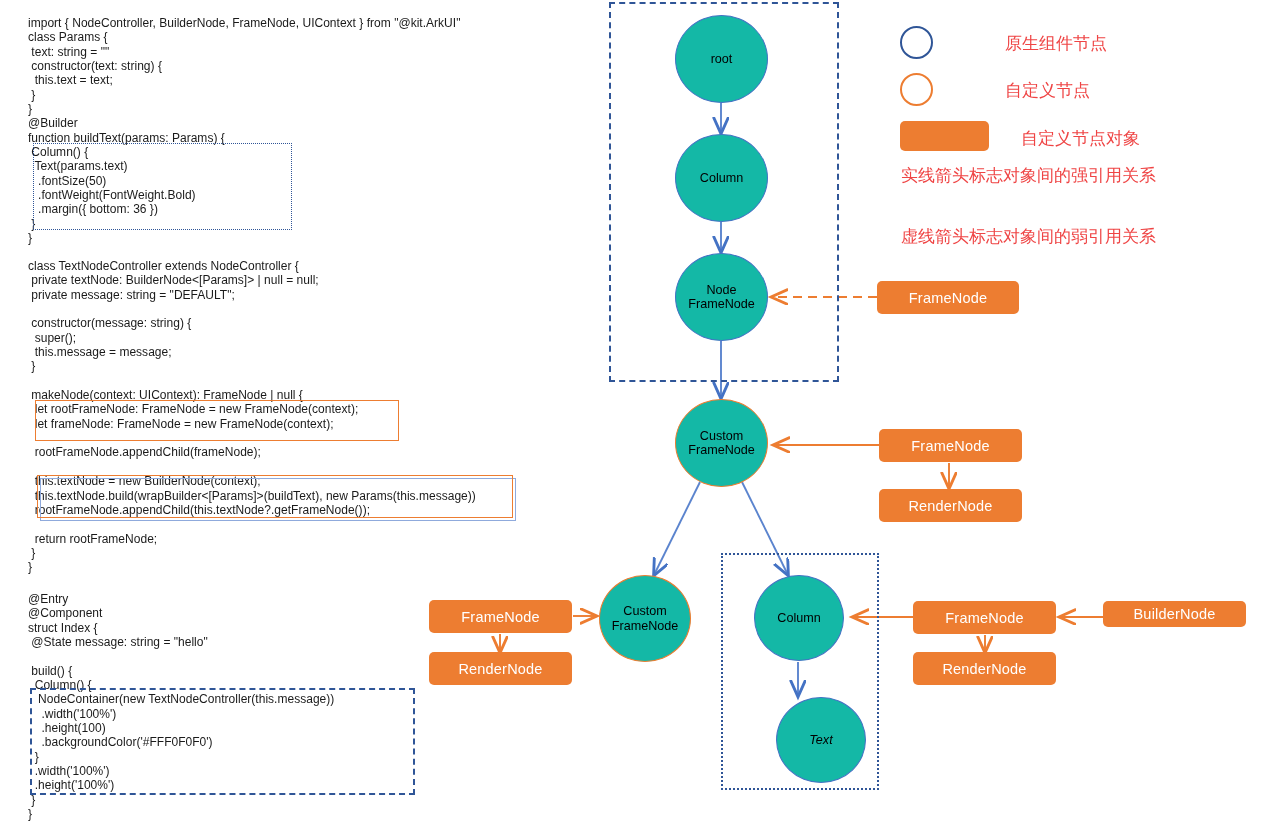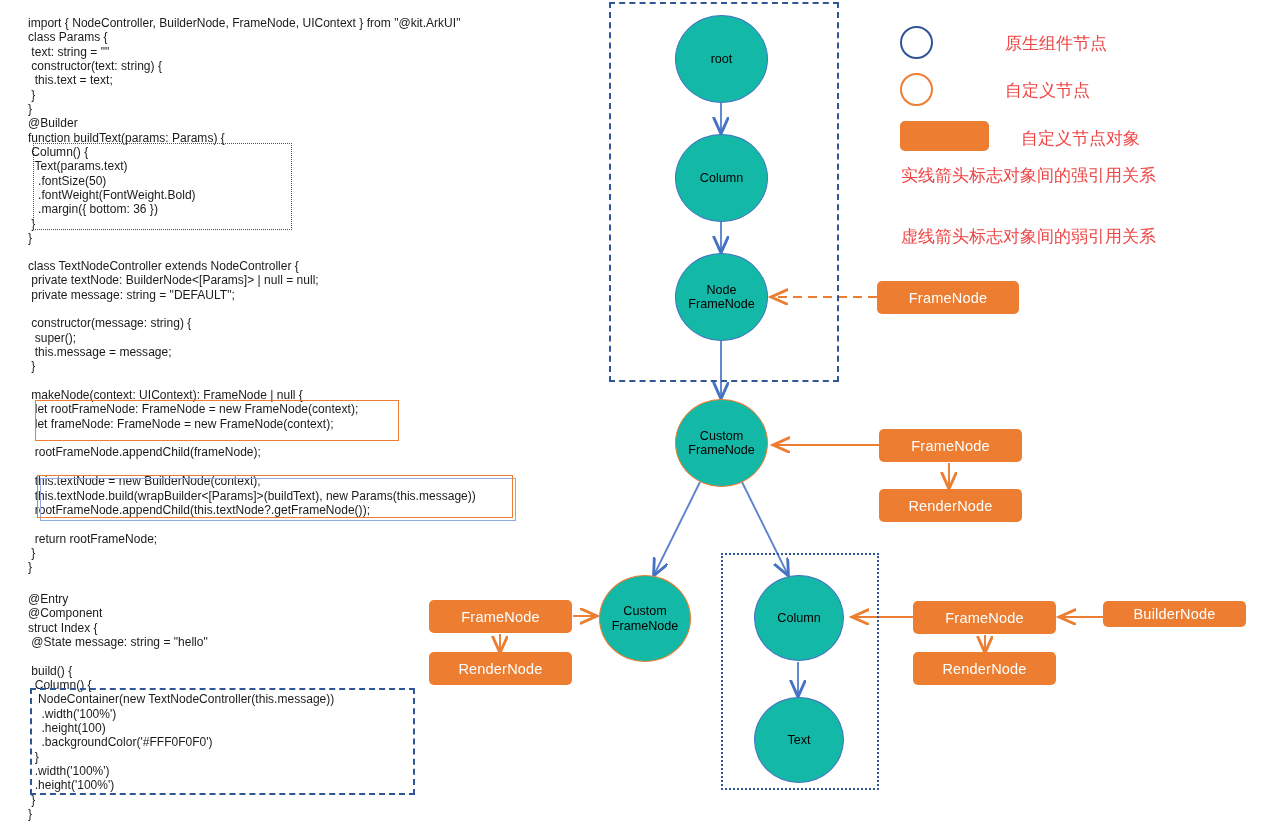--- a/index.html
+++ b/index.html
@@ -165,21 +165,21 @@
 
 <div class="node blue" style="left:675px;top:15px;width:93px;height:88px;">root</div>
 <div class="node blue" style="left:675px;top:134px;width:93px;height:88px;">Column</div>
 <div class="node blue" style="left:675px;top:253px;width:93px;height:88px;white-space:pre;">Node
 FrameNode</div>
 <div class="node orange" style="left:675px;top:399px;width:93px;height:88px;white-space:pre;">Custom
 FrameNode</div>
 <div class="node orange" style="left:599px;top:575px;width:92px;height:87px;white-space:pre;">Custom
 FrameNode</div>
 <div class="node blue" style="left:754px;top:575px;width:90px;height:86px;">Column</div>
-<div class="node blue" style="left:754px;top:697px;width:90px;height:86px;">Text</div>
+<div class="node blue" style="left:776px;top:697px;width:90px;height:86px;font-style:italic;">Text</div>
 
 <div class="obj" style="left:877px;top:281px;width:142px;height:33px;">FrameNode</div>
 <div class="obj" style="left:879px;top:429px;width:143px;height:33px;">FrameNode</div>
 <div class="obj" style="left:879px;top:489px;width:143px;height:33px;">RenderNode</div>
 <div class="obj" style="left:429px;top:600px;width:143px;height:33px;">FrameNode</div>
 <div class="obj" style="left:429px;top:652px;width:143px;height:33px;">RenderNode</div>
 <div class="obj" style="left:913px;top:601px;width:143px;height:33px;">FrameNode</div>
 <div class="obj" style="left:913px;top:652px;width:143px;height:33px;">RenderNode</div>
 <div class="obj" style="left:1103px;top:601px;width:143px;height:26px;">BuilderNode</div>
 

